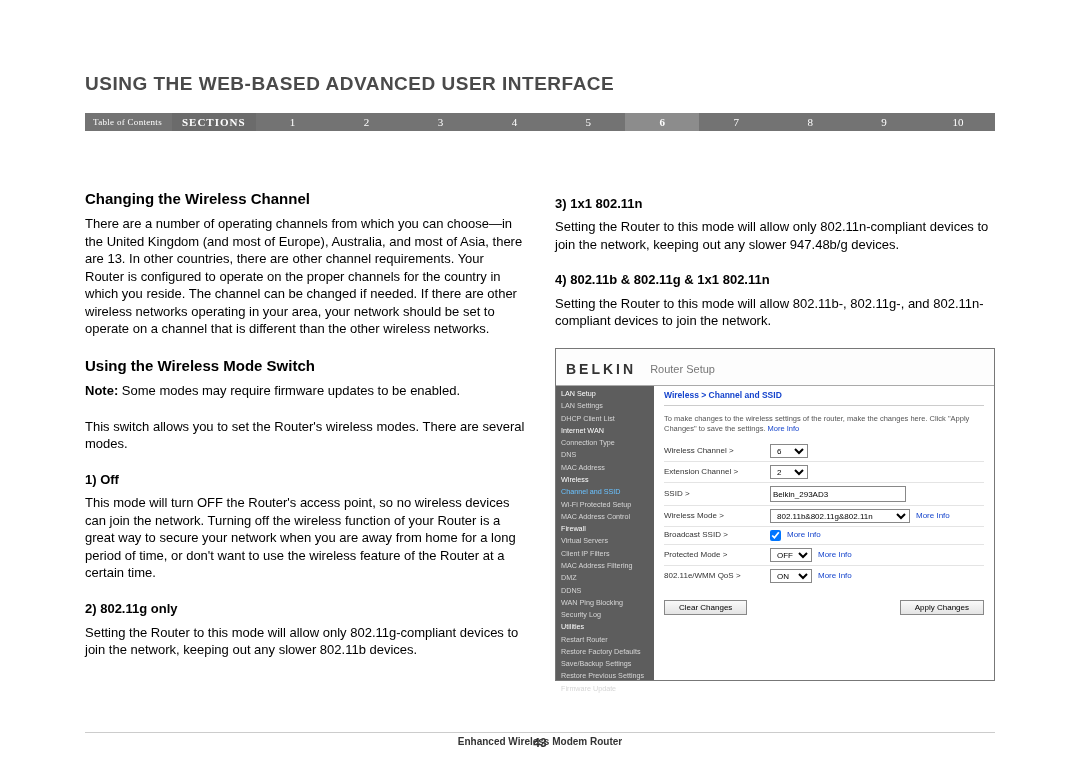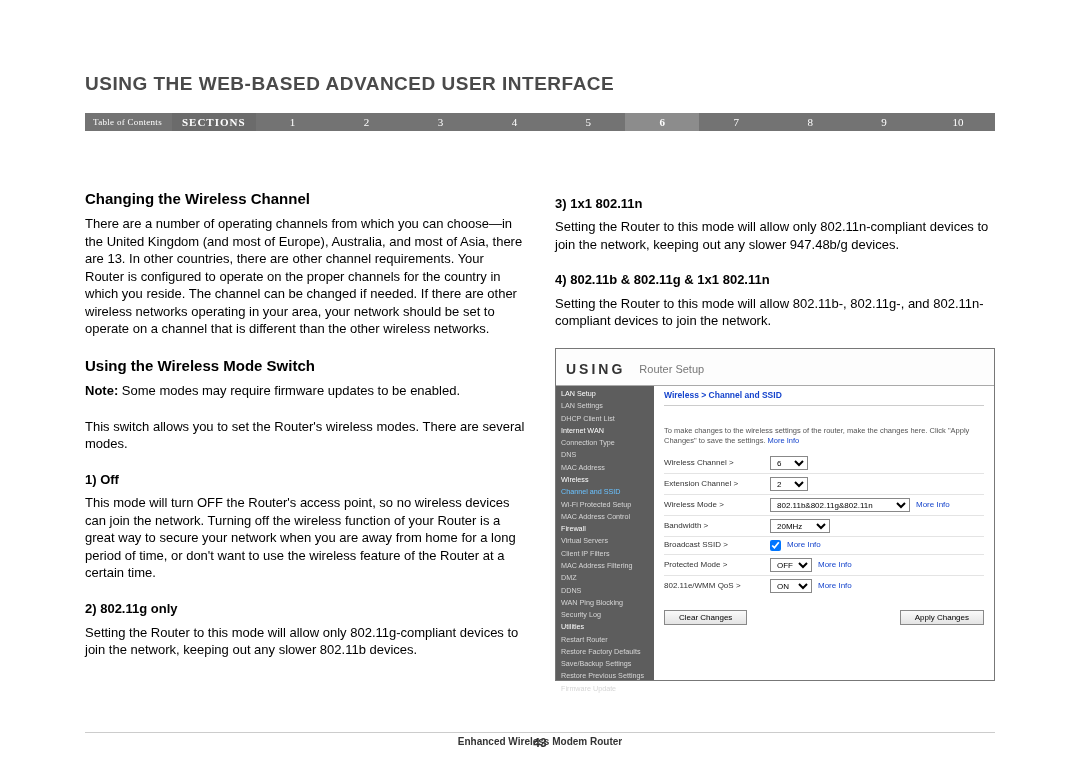--- a/index.html
+++ b/index.html
@@ -148,21 +148,21 @@
     background: #fff;
     padding: 4px 10px;
     font-size: 8px;
   }
   .breadcrumb {
     color: #1544cc;
     font-weight: bold;
     font-size: 8.5px;
     border-bottom: 1px solid #ccc;
     padding-bottom: 4px;
-    margin-bottom: 20px;
+    margin-bottom: 8px;
   }
   .router-note {
     color: #555;
     font-size: 7.5px;
     margin-bottom: 8px;
     line-height: 1.25;
   }
   .more-info {
     color: #1544cc;
   }
@@ -274,21 +274,21 @@
 
     <div class="col">
       <div class="subhead">3) 1x1 802.11n</div>
       <p>Setting the Router to this mode will allow only 802.11n-compliant devices to join the network, keeping out any slower 947.48b/g devices.</p>
 
       <div class="subhead">4) 802.11b &amp; 802.11g &amp; 1x1 802.11n</div>
       <p>Setting the Router to this mode will allow 802.11b-, 802.11g-, and 802.11n-compliant devices to join the network.</p>
 
       <div class="router">
         <div class="router-header">
-          <div class="belkin-logo">USING</div>
+          <div class="belkin-logo">BELKIN</div>
           <div class="router-setup-title">Router Setup</div>
         </div>
         <div class="router-body">
           <div class="router-sidebar" id="routersidebar">
               <div class="side-item side-head">LAN Setup</div>
               <div class="side-item">LAN Settings</div>
               <div class="side-item">DHCP Client List</div>
               <div class="side-item side-head">Internet WAN</div>
               <div class="side-item">Connection Type</div>
               <div class="side-item">DNS</div>
@@ -322,30 +322,30 @@
                   <select style="width:38px"><option>6</option></select>
                 </div>
             </div>
             <div class="router-row">
               <div class="rlabel">Extension Channel &gt;</div>
               <div class="rcontrol">
                   <select style="width:38px"><option>2</option></select>
                 </div>
             </div>
             <div class="router-row">
+              <div class="rlabel">SSID &gt;</div>
+              <div class="rcontrol">
+                  <input type="text" style="width: 130px;" value="Belkin_293AD3">
+                </div>
+            </div>
+            <div class="router-row">
               <div class="rlabel">Wireless Mode &gt;</div>
               <div class="rcontrol">
                   <select style="width:140px"><option>802.11b&amp;802.11g&amp;802.11n</option></select> 
                   <span class="more-info">More Info</span>
-                </div>
-            </div>
-            <div class="router-row">
-              <div class="rlabel">Bandwidth &gt;</div>
-              <div class="rcontrol">
-                  <select style="width:60px"><option>20MHz</option></select>
                 </div>
             </div>
             <div class="router-row">
               <div class="rlabel">Broadcast SSID &gt;</div>
               <div class="rcontrol">
                   <input type="checkbox" checked="" style=""> 
                   <span class="more-info">More Info</span>
                 </div>
             </div>
             <div class="router-row">

